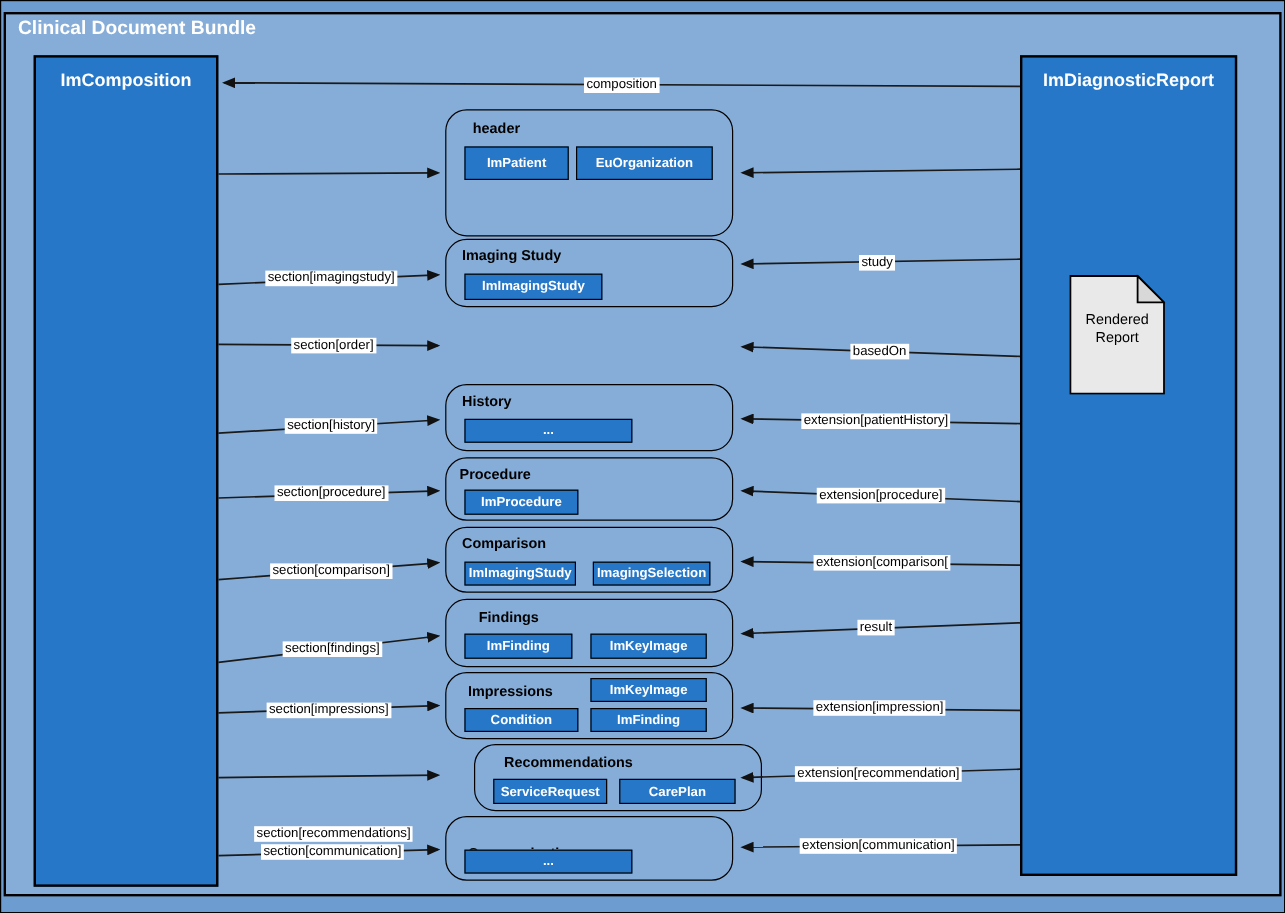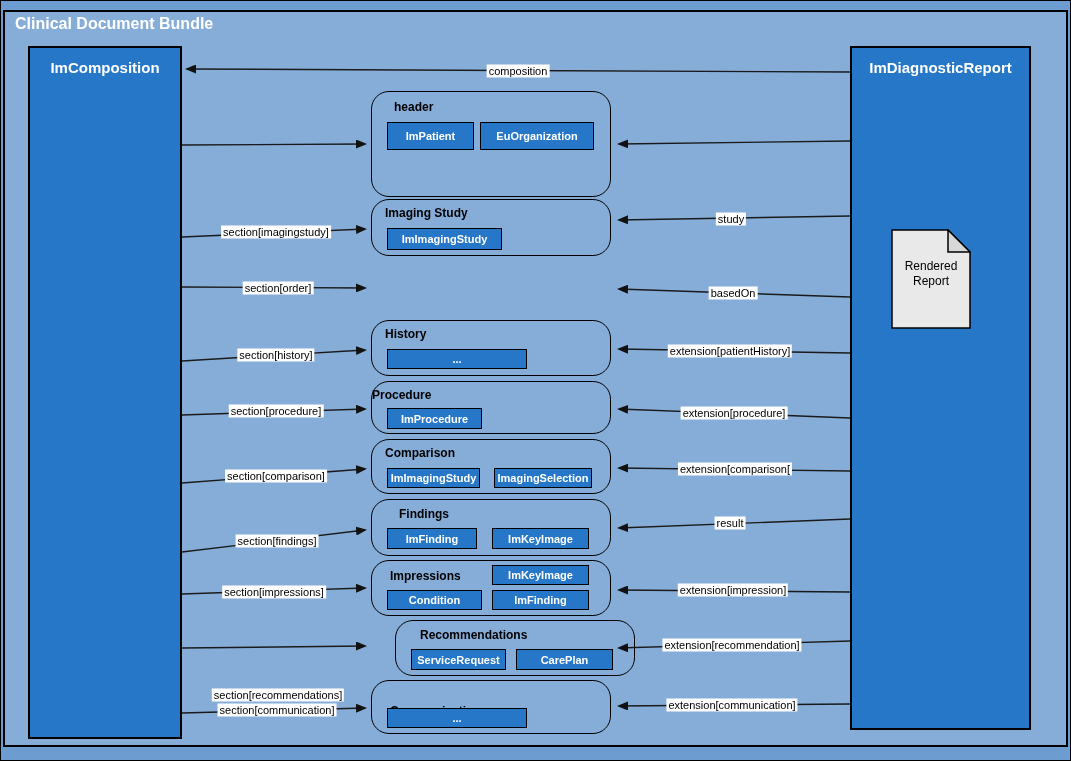--- a/index.html
+++ b/index.html
@@ -88,21 +88,21 @@
     <div class="node" style="left:15px;top:28px;width:115px;height:22px;">ImImagingStudy</div>
   </div>
 
 
   <div class="section" style="top:319px;height:56px;">
     <div class="sec-label" style="left:13px;top:6px;">History</div>
     <div class="node" style="left:15px;top:28px;width:140px;height:20px;">...</div>
   </div>
 
   <div class="section" style="top:380px;height:53px;">
-    <div class="sec-label" style="left:0;top:6px;">Procedure</div>
+    <div class="sec-label" style="left:11px;top:6px;">Procedure</div>
     <div class="node" style="left:15px;top:26px;width:95px;height:21px;">ImProcedure</div>
   </div>
 
   <div class="section" style="top:438px;height:55px;">
     <div class="sec-label" style="left:13px;top:6px;">Comparison</div>
     <div class="node" style="left:15px;top:28px;width:93px;height:20px;">ImImagingStudy</div>
     <div class="node" style="left:122px;top:28px;width:98px;height:20px;">ImagingSelection</div>
   </div>
 
   <div class="section" style="top:498px;height:57px;">

